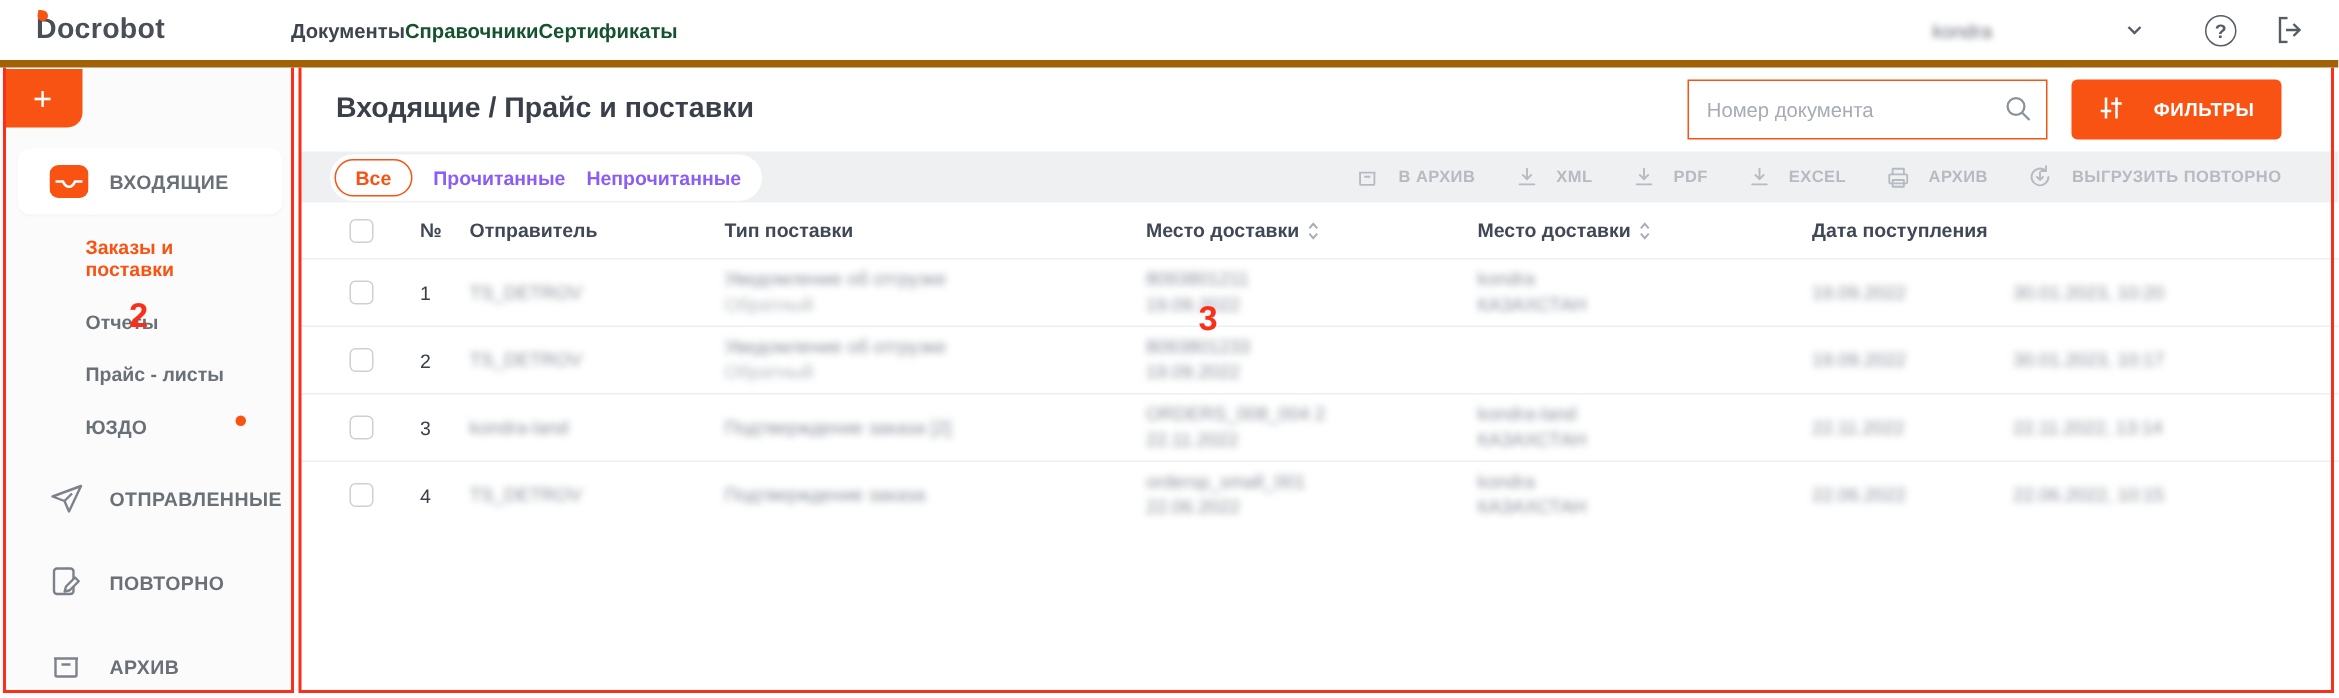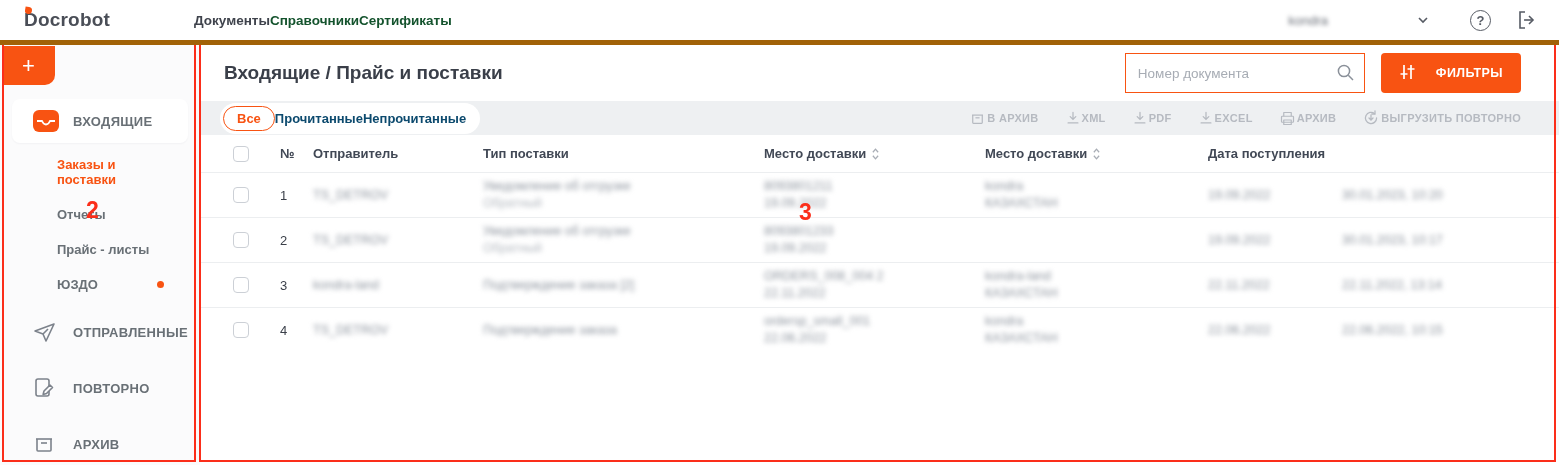--- a/index.html
+++ b/index.html
@@ -27,43 +27,43 @@
   .main { flex:1; background:#eef0f2; display:flex; flex-direction:column; min-width:0; }
 
   
   .add-btn { position:absolute; left:2px; top:1px; width:53px; height:39px; background:#f85312;
     border:none; border-radius:0 0 10px 0; color:#fff; font-size:22px; font-weight:300; cursor:pointer; line-height:1; }
   .side-list { position:absolute; top:54px; left:0; right:0; }
   .side-item { display:flex; align-items:center; gap:14px; padding:11px 10px 11px 21px; margin:0 12px 4px 12px;
     font-size:13px; font-weight:bold; color:#697076; letter-spacing:.3px; cursor:pointer; border-radius:8px; }
   .side-item.selected { background:#fff; box-shadow:0 1px 2px rgba(30,35,40,.04); }
   .side-item .ibox { width:26px; height:22px; flex-shrink:0; display:flex; }
-  .sub-item { padding:10px 36px 10px 57px; font-size:13px; font-weight:bold; color:#697076; cursor:pointer; display:flex; align-items:center; }
+  .sub-item { padding:10px 36px 10px 57px; font-size:13px; font-weight:bold; color:#697076; cursor:pointer; display:flex; }
   .sub-item.active { color:#f85312; }
   .sub-item .dot { width:7px; height:7px; border-radius:50%; background:#f85312; margin-left:auto; }
   .side-gap { height:8px; }
 
   
   .title-band { background:#fff; height:56px; display:flex; align-items:center; padding:0 38px 0 24px; gap:16px; }
   .page-title { font-size:19px; font-weight:bold; color:#3a3f49; flex:1; white-space:nowrap; }
   .search-wrap { position:relative; }
   .search-input { width:240px; height:40px; border:1px solid #f85312; border-radius:0; padding:0 36px 0 12px;
     font-size:13.5px; color:#3a3f49; outline:none; font-family:"Liberation Sans", sans-serif; }
   .search-input::placeholder { color:#a7acb4; }
   .search-icon { position:absolute; right:10px; top:10px; }
   .filters-btn { height:40px; background:#f85312; color:#fff; border:none; border-radius:4px; padding:12px 18px;
     font-size:12.5px; font-weight:bold; letter-spacing:.4px; display:flex; align-items:center; gap:20px; cursor:pointer; }
 
   
   .gray-band { height:34px; display:flex; align-items:center; padding:0 38px 0 20px; }
-  .chip-group { background:#fff; border-radius:17px; padding:3px 14px 3px 3px; display:flex; align-items:center; gap:0; }
-  .chip { font-size:13px; font-weight:bold; color:#0c4a6e; cursor:pointer; }
+  .chip-group { background:#fff; border-radius:17px; padding:3px 14px 3px 3px; display:flex; align-items:center; gap:14px; }
+  .chip { font-size:13px; font-weight:bold; color:#8b5cf6; cursor:pointer; }
   .chip.active { color:#f85312; border:1.5px solid #f85312; border-radius:14px; padding:4px 13px; background:#fff; }
   .toolbar { margin-left:auto; display:flex; align-items:center; gap:27px; }
-  .tool { display:flex; align-items:center; gap:2px; font-size:11px; font-weight:bold; letter-spacing:.3px;
+  .tool { display:flex; align-items:center; gap:13px; font-size:11px; font-weight:bold; letter-spacing:.3px;
     color:#b6bac1; cursor:pointer; white-space:nowrap; }
   .tool svg { flex-shrink:0; }
 
   
   .table-area { background:#fff; flex:1; }
   .tgrid { display:grid; grid-template-columns:60px 33px 170px 281px 221px 223px 134px 1fr; align-items:center; padding-left:20px; }
   .thead { height:37px; }
   .th { font-size:13px; font-weight:bold; color:#414855; display:flex; align-items:center; gap:5px; }
   .checkbox { width:16px; height:16px; border:1.5px solid #ccd0d6; border-radius:4px; background:#fff; margin-left:13px; cursor:pointer; }
   .trow { height:45px; border-top:1px solid #eceef0; cursor:pointer; }

